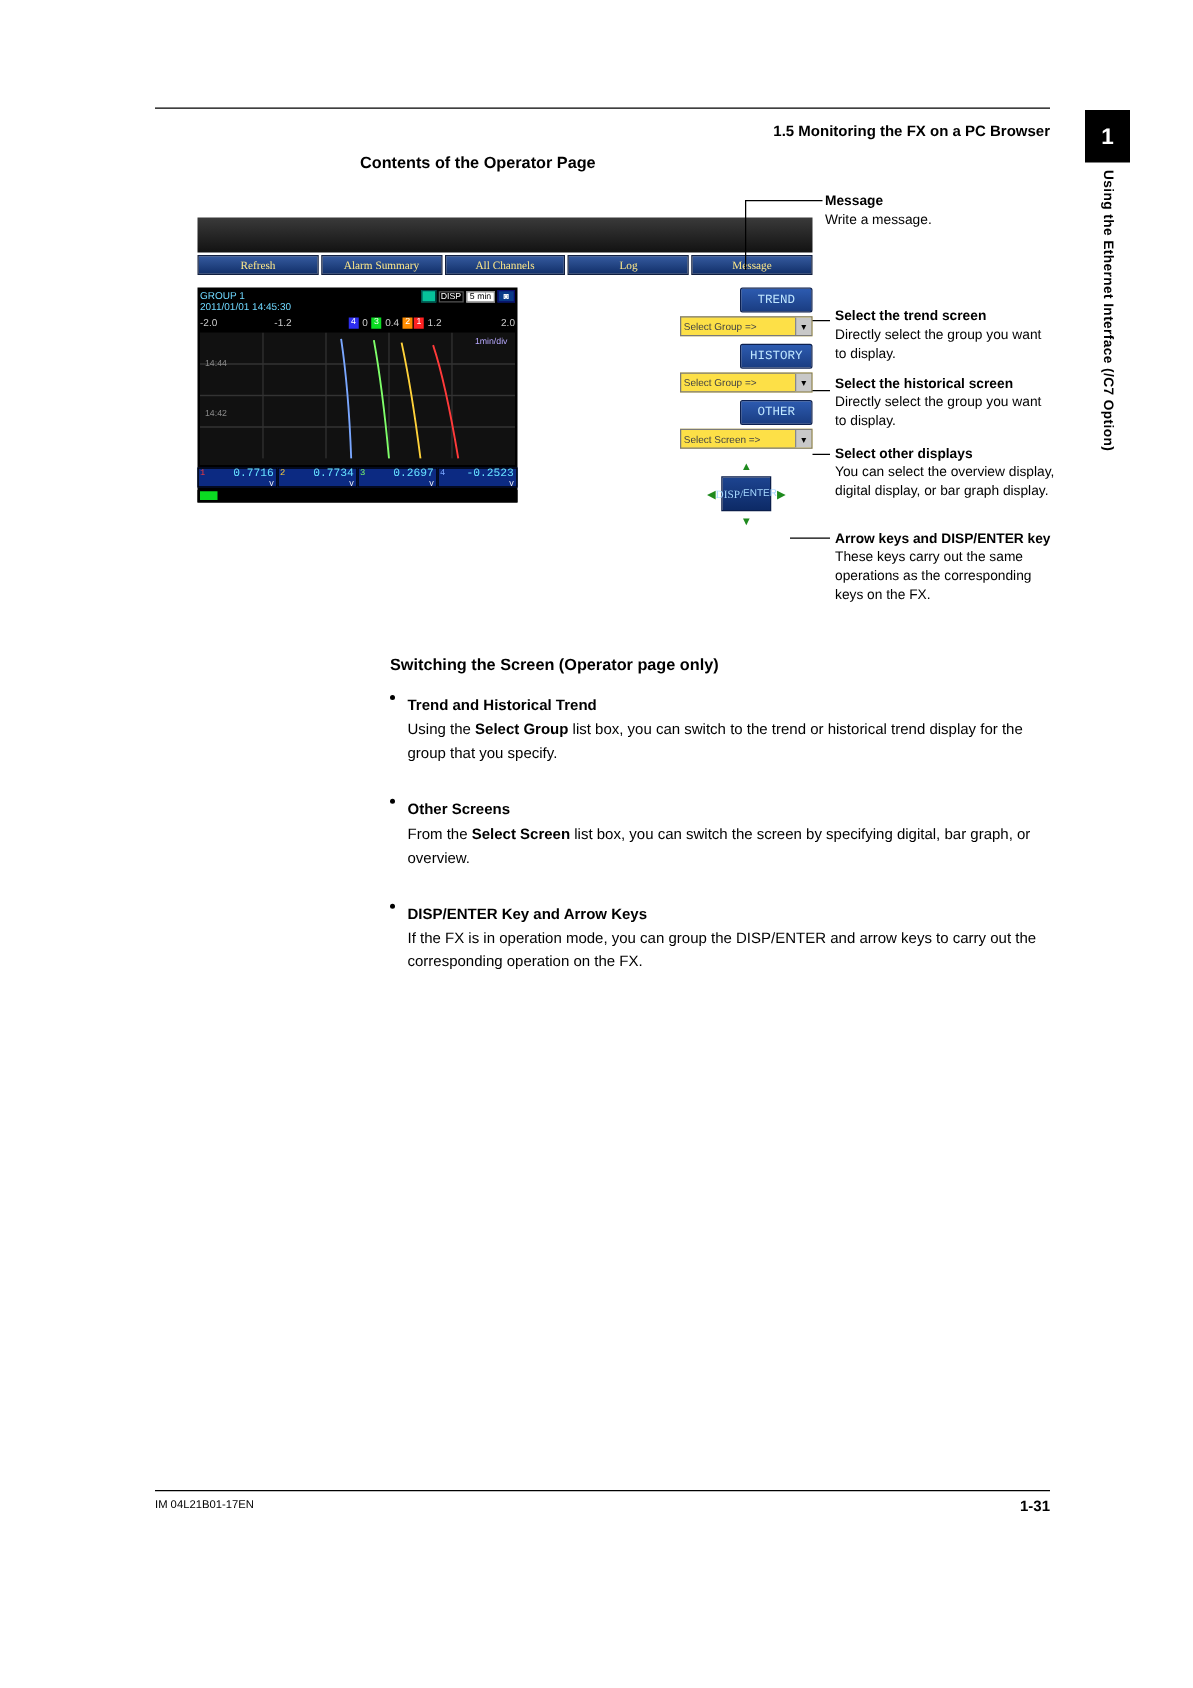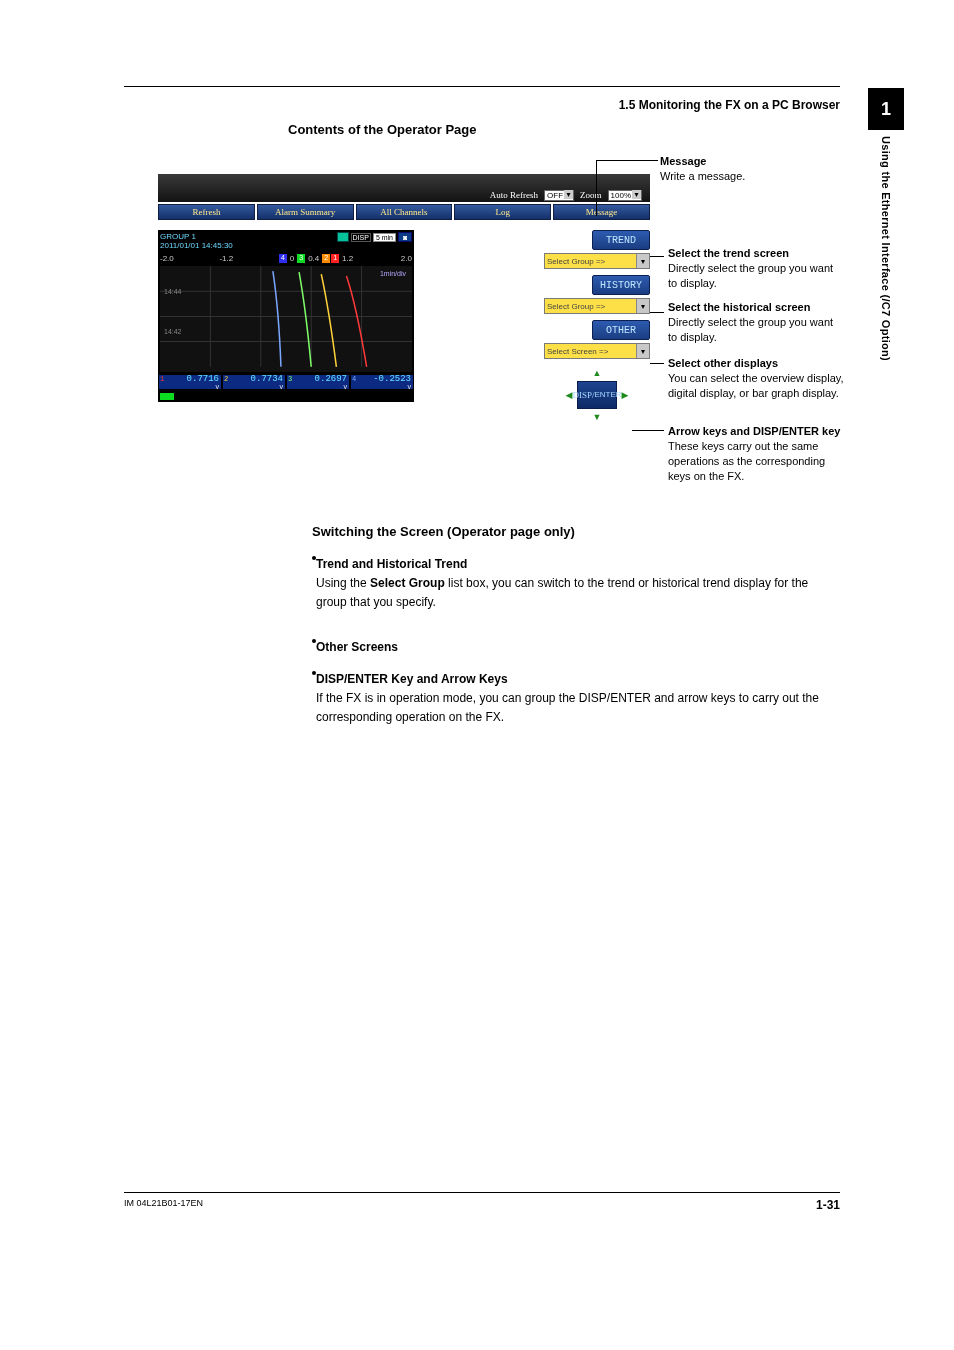--- a/index.html
+++ b/index.html
@@ -197,21 +197,21 @@
 
   
   .body-text {
     position:absolute; left:312px; top:522px; width:528px;
     font-size:12px; line-height:1.6;
   }
   .body-text .h2 { font-weight:bold; font-size:13px; margin:0 0 2px 0;}
   .body-text .h3 { font-weight:bold; margin:6px 0 0 0;}
   .body-text p { margin:0 0 14px 0;}
   .body-text .bullet{
-    display:flex; margin-top:6px;
+    display:flex; gap:10px; margin-top:6px;
   }
   .body-text .bullet .dot{width:4px;height:4px;background:#000;border-radius:50%;margin-top:7px;flex:none;}
   .body-text .bc{flex:1;}
   .b{font-weight:bold;}
 
   .footer-doc {
     position:absolute; left:124px; top:1198px;
     font-size:9px; font-weight:normal;
   }
   .footer-page{
@@ -227,26 +227,20 @@
 
 <div class="side-tab">
   <div class="side-tab-box">1</div>
   <div class="side-tab-label">Using the Ethernet Interface (/C7 Option)</div>
 </div>
 
 <div class="h-contents">Contents of the Operator Page</div>
 
 <div class="shot">
   <div class="topbar"></div>
-  <div class="ctrlbar">
-    <span class="lbl">Auto Refresh</span>
-    <span class="sel">OFF</span>
-    <span class="lbl">Zoom</span>
-    <span class="sel">100%</span>
-  </div>
   <div class="tabs">
     <div class="tab">Refresh</div>
     <div class="tab">Alarm Summary</div>
     <div class="tab">All Channels</div>
     <div class="tab">Log</div>
     <div class="tab">Message</div>
   </div>
 
   <div class="fxpanel">
     <div class="titlebar">
@@ -383,20 +377,23 @@
       <p>
         <span>Using the </span><span class="b">Select Group</span><span> list box, you can switch to the trend or historical trend display for the group that you specify.</span>
       </p>
     </div>
   </div>
 
   <div class="bullet">
     <div class="dot"></div>
     <div class="bc">
       <div class="h3">Other Screens</div>
+      <p>
+        <span>From the </span><span class="b">Select Screen</span><span> list box, you can switch the screen by specifying digital, bar graph, or overview.</span>
+      </p>
     </div>
   </div>
 
   <div class="bullet">
     <div class="dot"></div>
     <div class="bc">
       <div class="h3">DISP/ENTER Key and Arrow Keys</div>
       <p>If the FX is in operation mode, you can group the DISP/ENTER and arrow keys to carry out the corresponding operation on the FX.</p>
     </div>
   </div>

